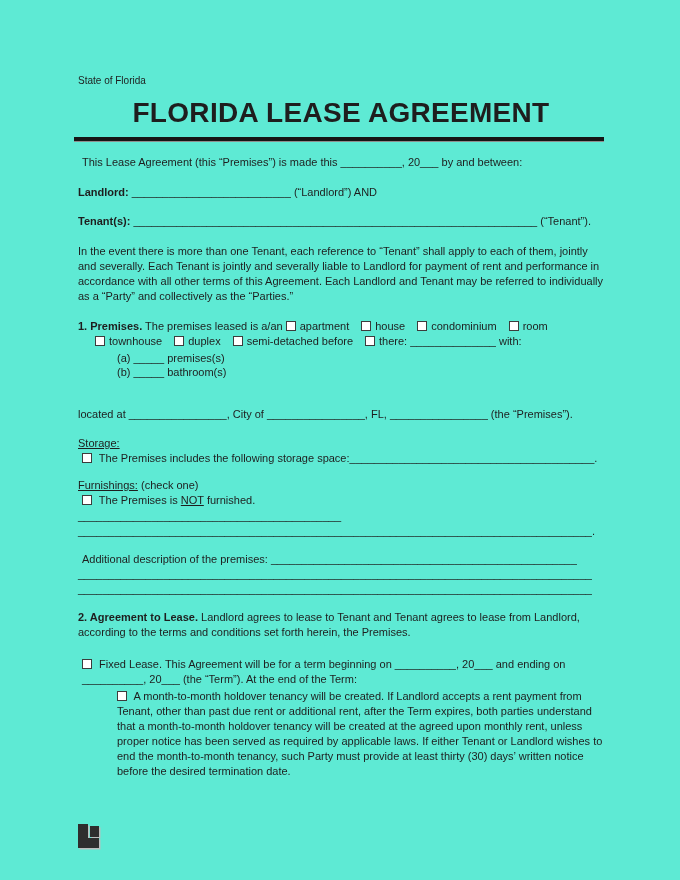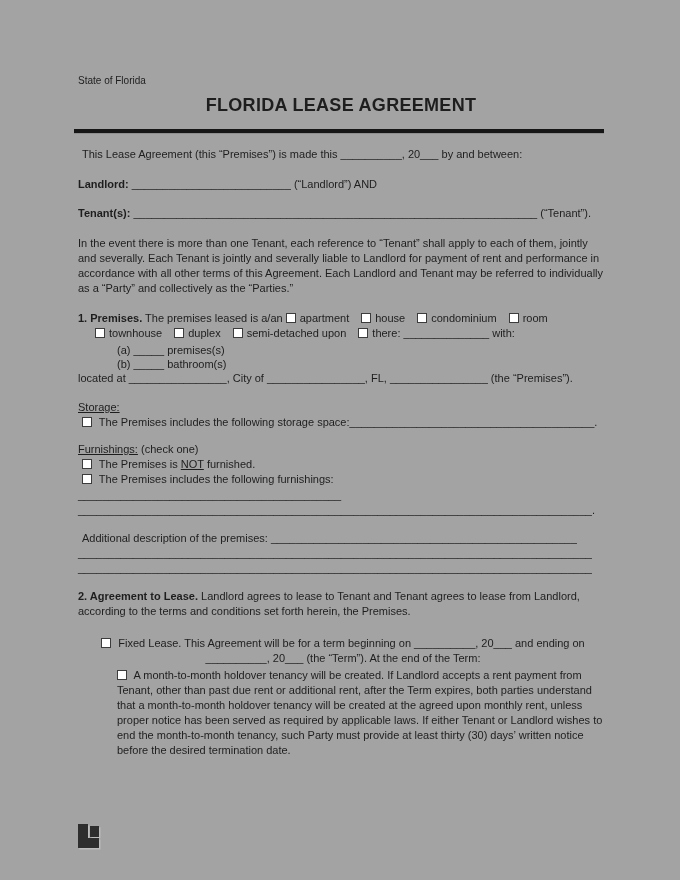--- a/index.html
+++ b/index.html
@@ -1,26 +1,26 @@
 <!DOCTYPE html>
 <html><head>
 <meta charset="utf-8">
 <style>
   html,body{margin:0;padding:0;background:#fff;}
   .page{
-    width:680px;height:880px;background:#a3a3a3;position:relative;overflow:hidden;
+    width:680px;height:880px;background:#5eead4;position:relative;overflow:hidden;
     font-family:"Liberation Sans",sans-serif;color:#1e1e1e;
   }
   .content{padding:75px 76px 0 78px;font-size:11px;line-height:15px;}
   p{margin:0;}
   .state{font-size:10px;line-height:12px;}
-  .title{font-size:18px;line-height:30px;font-weight:bold;text-align:center;margin-top:3px;letter-spacing:.3px;}
+  .title{font-size:28px;line-height:30px;font-weight:bold;text-align:center;margin-top:11px;letter-spacing:.3px;}
   .rule{margin-top:9px;height:4px;background:#161616;border-bottom:1px solid #8f8f8f;margin-left:-4px;}
   .mt13{margin-top:13px;} .mt14{margin-top:14px;} .mt15{margin-top:15px;}
-  .mt17{margin-top:17px;text-align:center;} .mt12{margin-top:0;} .mt8{margin-top:12px;} .mt7{margin-top:1px;} .mt3{margin-top:3px;} .mt2{margin-top:2px;}
+  .mt17{margin-top:17px;} .mt12{margin-top:28px;} .mt8{margin-top:12px;} .mt7{margin-top:1px;} .mt3{margin-top:3px;} .mt2{margin-top:2px;}
   .bold{font-weight:bold;}
   .ulined{text-decoration:underline;}
   .cb{display:inline-block;width:8px;height:8px;border:1px solid #3c3c3c;margin-right:4px;position:relative;top:.5px;background:#fff;}
   .cb.gapL{margin-left:6px;}
   .opt{margin-right:12px;}
   .row2{margin-left:17px;}
   .sub{margin-left:39px;line-height:13.5px;}
   .cbitem{padding-left:4px;}
   .indent4{padding-left:4px;}
   .holdover{margin-left:39px;}
@@ -44,40 +44,38 @@
 
     <p class="mt14"><span class="bold">Tenant(s):</span>
       <span>__________________________________________________________________ (“Tenant”).</span></p>
 
     <p class="mt15">In the event there is more than one Tenant, each reference to “Tenant” shall apply to each of them, jointly and severally. Each Tenant is jointly and severally liable to Landlord for payment of rent and performance in accordance with all other terms of this Agreement. Each Landlord and Tenant may be referred to individually as a “Party” and collectively as the “Parties.”</p>
 
     <p class="mt15"><span class="bold">1. Premises.</span>
       <span>The premises leased is a/an</span>
       <span class="cb"></span><span class="opt">apartment</span><span class="cb"></span><span class="opt">house</span><span class="cb"></span><span class="opt">condominium</span><span class="cb"></span><span>room</span></p>
 
-    <p class="row2"><span class="cb"></span><span class="opt">townhouse</span><span class="cb"></span><span class="opt">duplex</span><span class="cb"></span><span class="opt">semi-detached upon</span><span class="cb"></span><span>there: ______________</span>
+    <p class="row2"><span class="cb"></span><span class="opt">townhouse</span><span class="cb"></span><span class="opt">duplex</span><span class="cb"></span><span class="opt">semi-detached before</span><span class="cb"></span><span>there: ______________</span>
       <span>with:</span></p>
 
     <p class="sub mt3">(a) _____ premises(s)</p>
     <p class="sub">(b) _____ bathroom(s)</p>
 
     <p class="mt12">located at ________________, City of ________________, FL, ________________ (the “Premises”).</p>
 
     <p class="mt14 ulined">Storage:</p>
     <p class="cbitem"><span class="cb"></span>
       <span>The Premises includes the following storage space:</span><span>________________________________________.</span></p>
 
     <p class="mt8"><span class="ulined">Furnishings:</span>
       <span>(check one)</span></p>
     <p class="cbitem"><span class="cb"></span>
       <span>The Premises is</span>
       <span class="ulined">NOT</span>
       <span>furnished.</span></p>
-    <p class="cbitem"><span class="cb"></span>
-      <span>The Premises includes the following furnishings:</span></p>
 
     <p class="mt7 blankline">___________________________________________</p>
     <p class="blankline">____________________________________________________________________________________.</p>
 
     <p class="mt13 indent4"><span>Additional description of the premises:</span>
       <span>__________________________________________________</span></p>
     <p class="blankline">____________________________________________________________________________________</p>
     <p class="blankline">____________________________________________________________________________________</p>
 
     <p class="mt13"><span class="bold">2. Agreement to Lease.</span>

